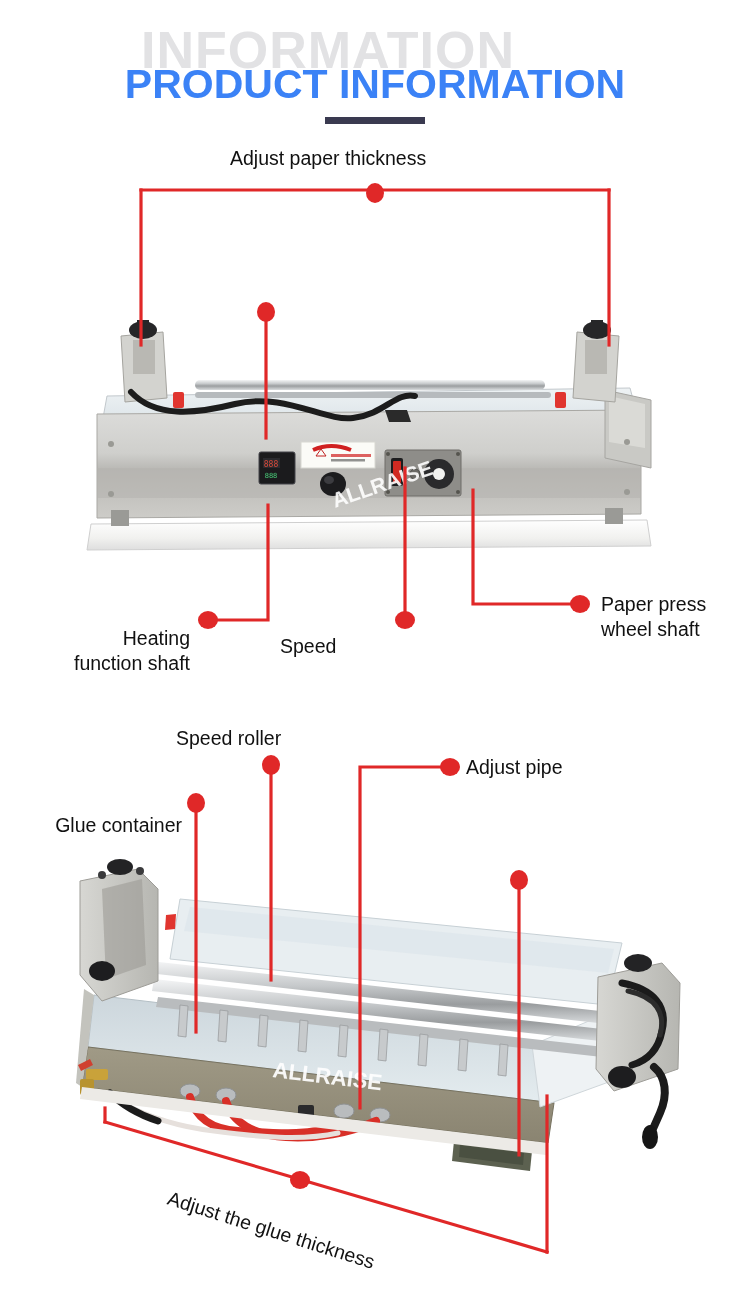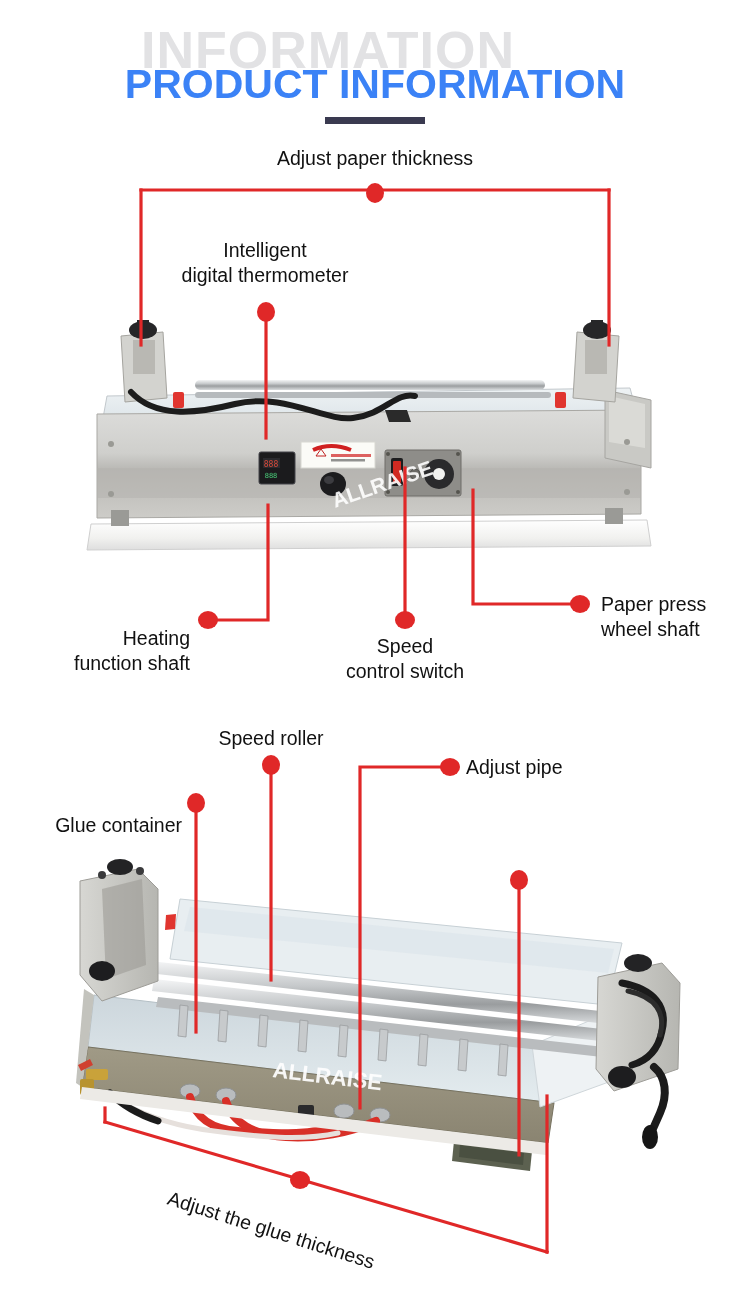--- a/index.html
+++ b/index.html
@@ -35,21 +35,21 @@
     position: absolute; left: 325px; top: 117px;
     width: 100px; height: 7px; background: #3a3a50;
   }
 
   
   .lbl {
     position: absolute;
     font-size: 19.5px; line-height: 25px;
     color: #111; white-space: nowrap;
   }
-  .lbl.c { text-align: center; }
+  .lbl.c { text-align: left; }
   .lbl.r { text-align: right; margin-top: 24px; }
   .lbl.rot {
     transform: rotate(17.5deg);
     transform-origin: left top;
   }
 
   
   .svg-layer {
     position: absolute; left: 0; top: 0;
     width: 750px; height: 1295px;
@@ -286,33 +286,28 @@
       <ellipse cx="196" cy="803" rx="9" ry="10"></ellipse>
       <ellipse cx="271" cy="765" rx="9" ry="10"></ellipse>
       <ellipse cx="450" cy="767" rx="10" ry="9"></ellipse>
       <ellipse cx="519" cy="880" rx="9" ry="10"></ellipse>
       <ellipse cx="300" cy="1180" rx="10" ry="9"></ellipse>
     </g>
   </svg>
 
   <div class="lbl c" style="left:230px; top:146px; width:290px;">Adjust paper thickness</div>
 
-  <div class="lbl c" style="left:120px; top:238px; width:290px;">
-    <div>Intelligent</div>
-    <div>digital thermometer</div>
-  </div>
 
   <div class="lbl r" style="left:0px; top:602px; width:190px;">
     <div>Heating</div>
     <div>function shaft</div>
   </div>
 
   <div class="lbl c" style="left:280px; top:634px; width:250px;">
     <div>Speed</div>
-    <div>control switch</div>
   </div>
 
   <div class="lbl" style="left:601px; top:592px; width:150px;">
     <div>Paper press</div>
     <div>wheel shaft</div>
   </div>
 
   <div class="lbl r" style="left:0px; top:789px; width:182px;">Glue container</div>
 
   <div class="lbl c" style="left:176px; top:726px; width:190px;">Speed roller</div>

